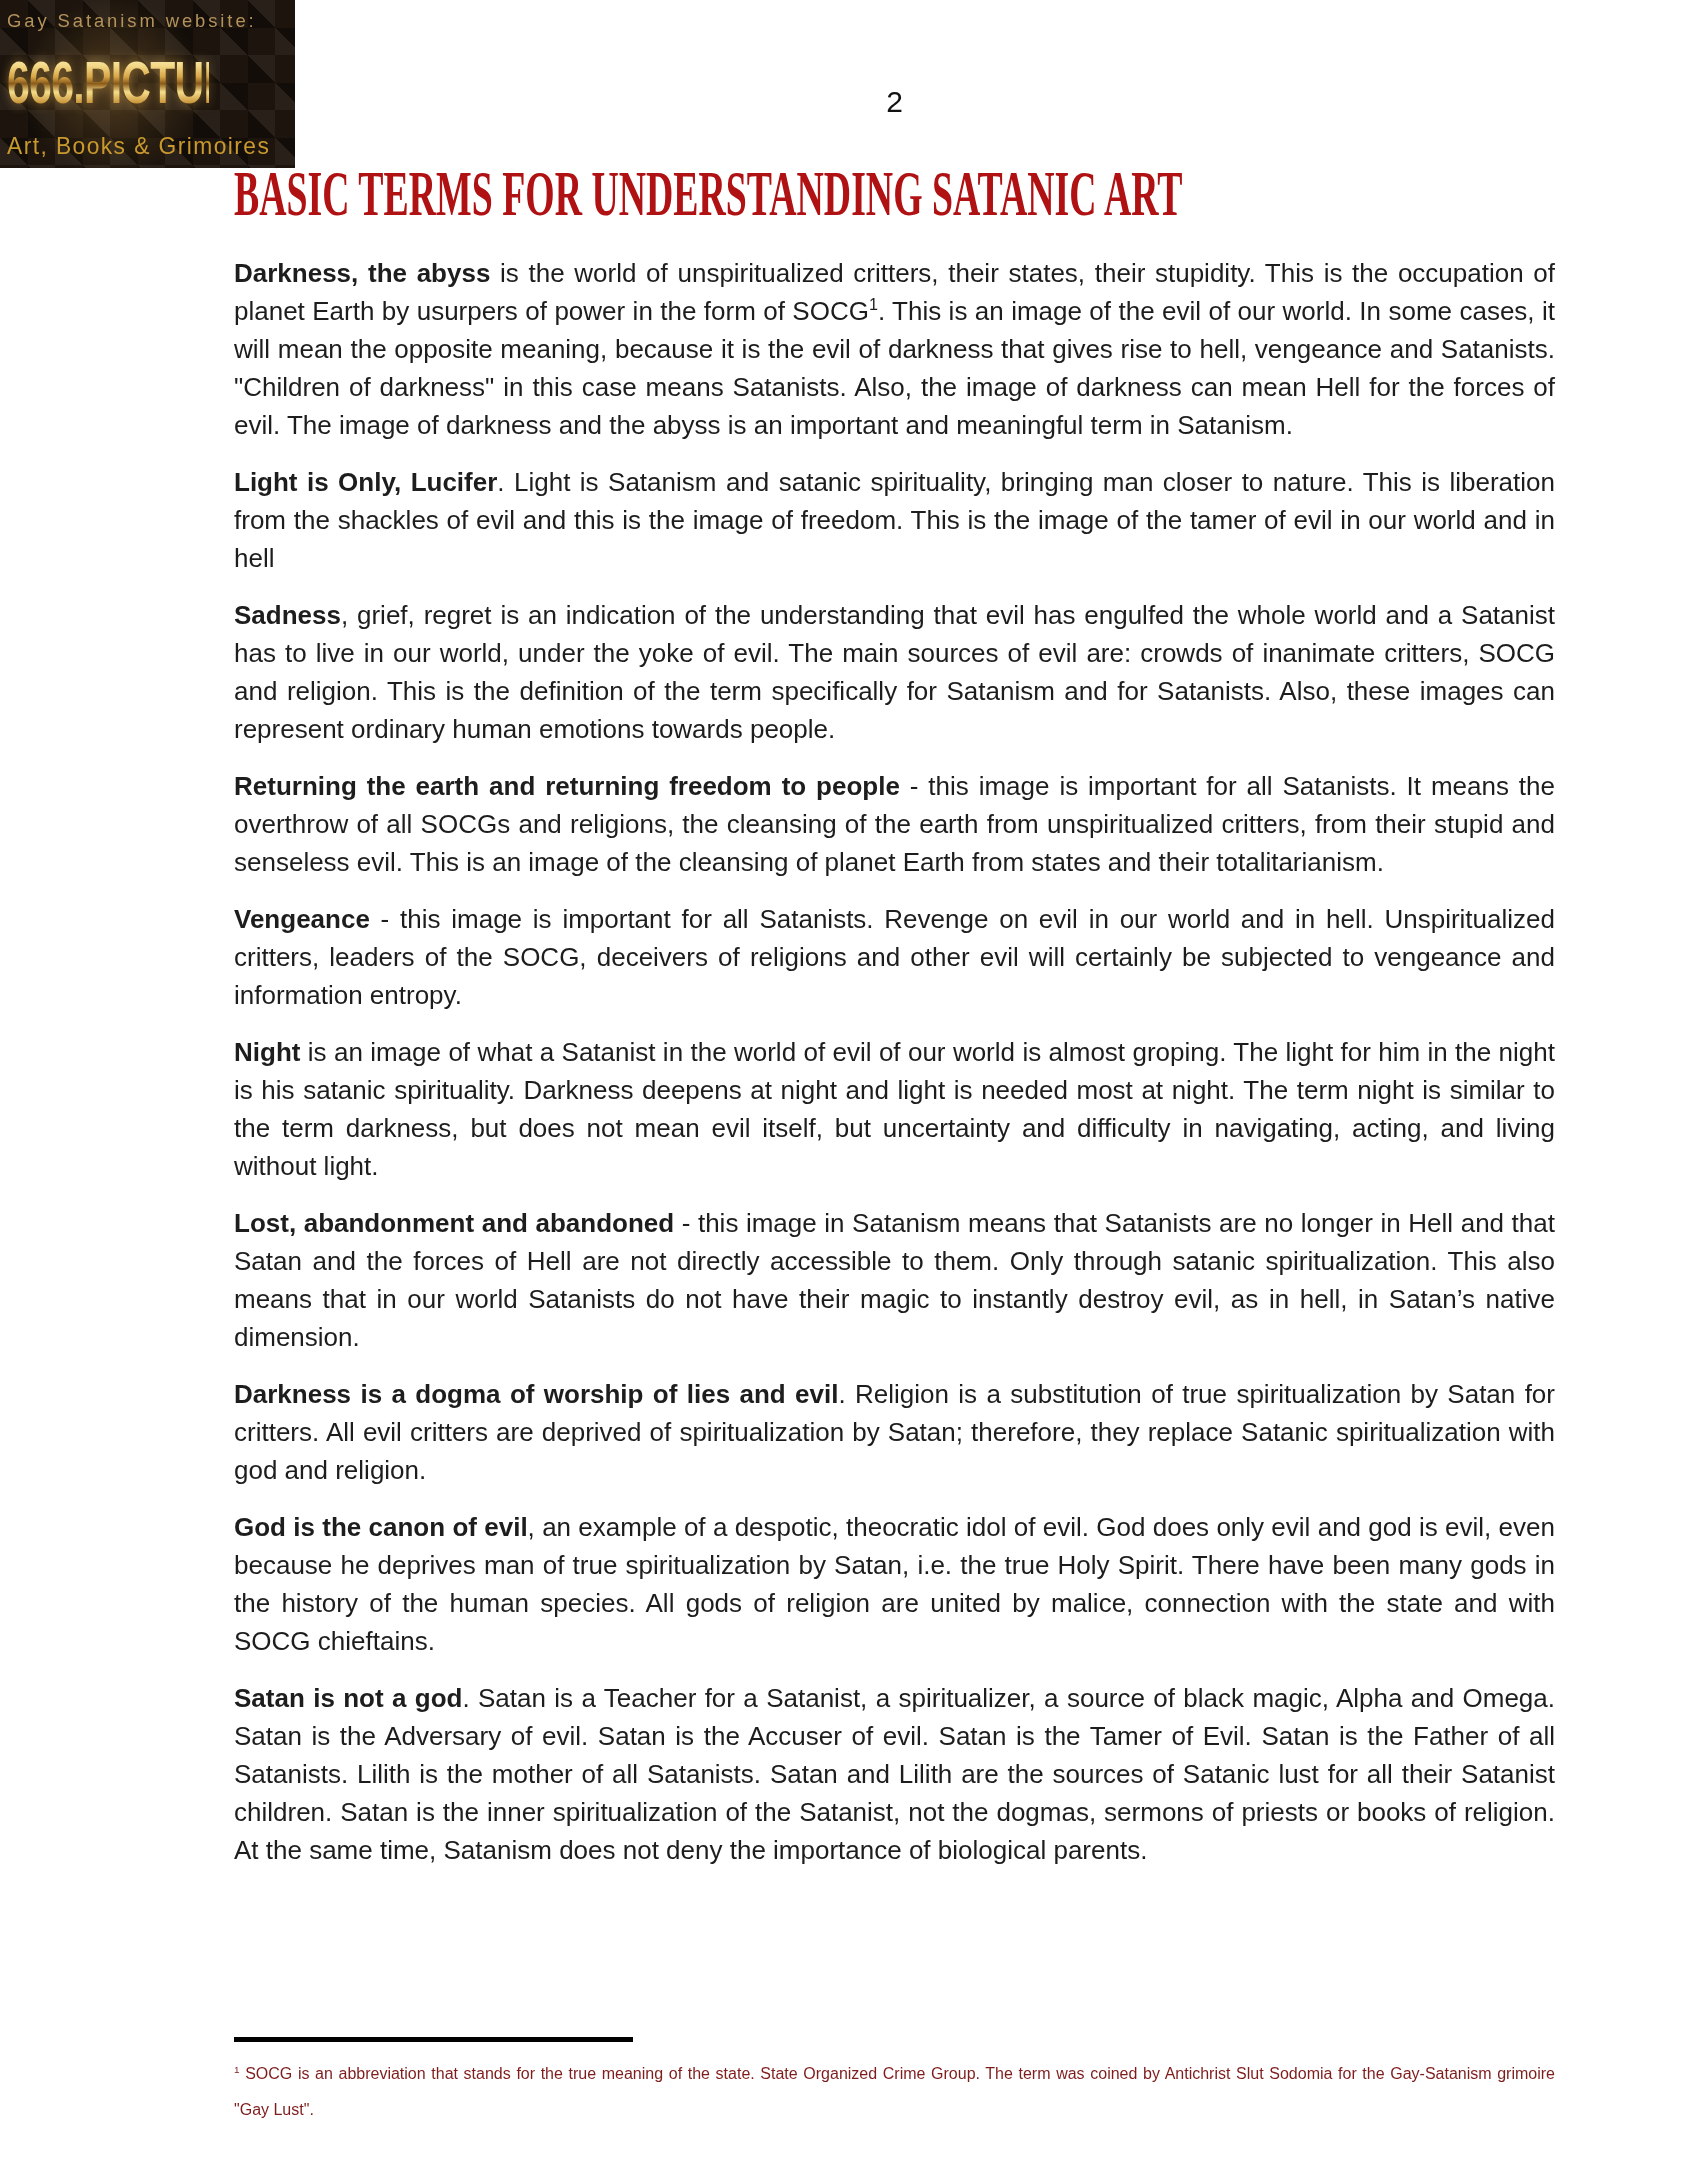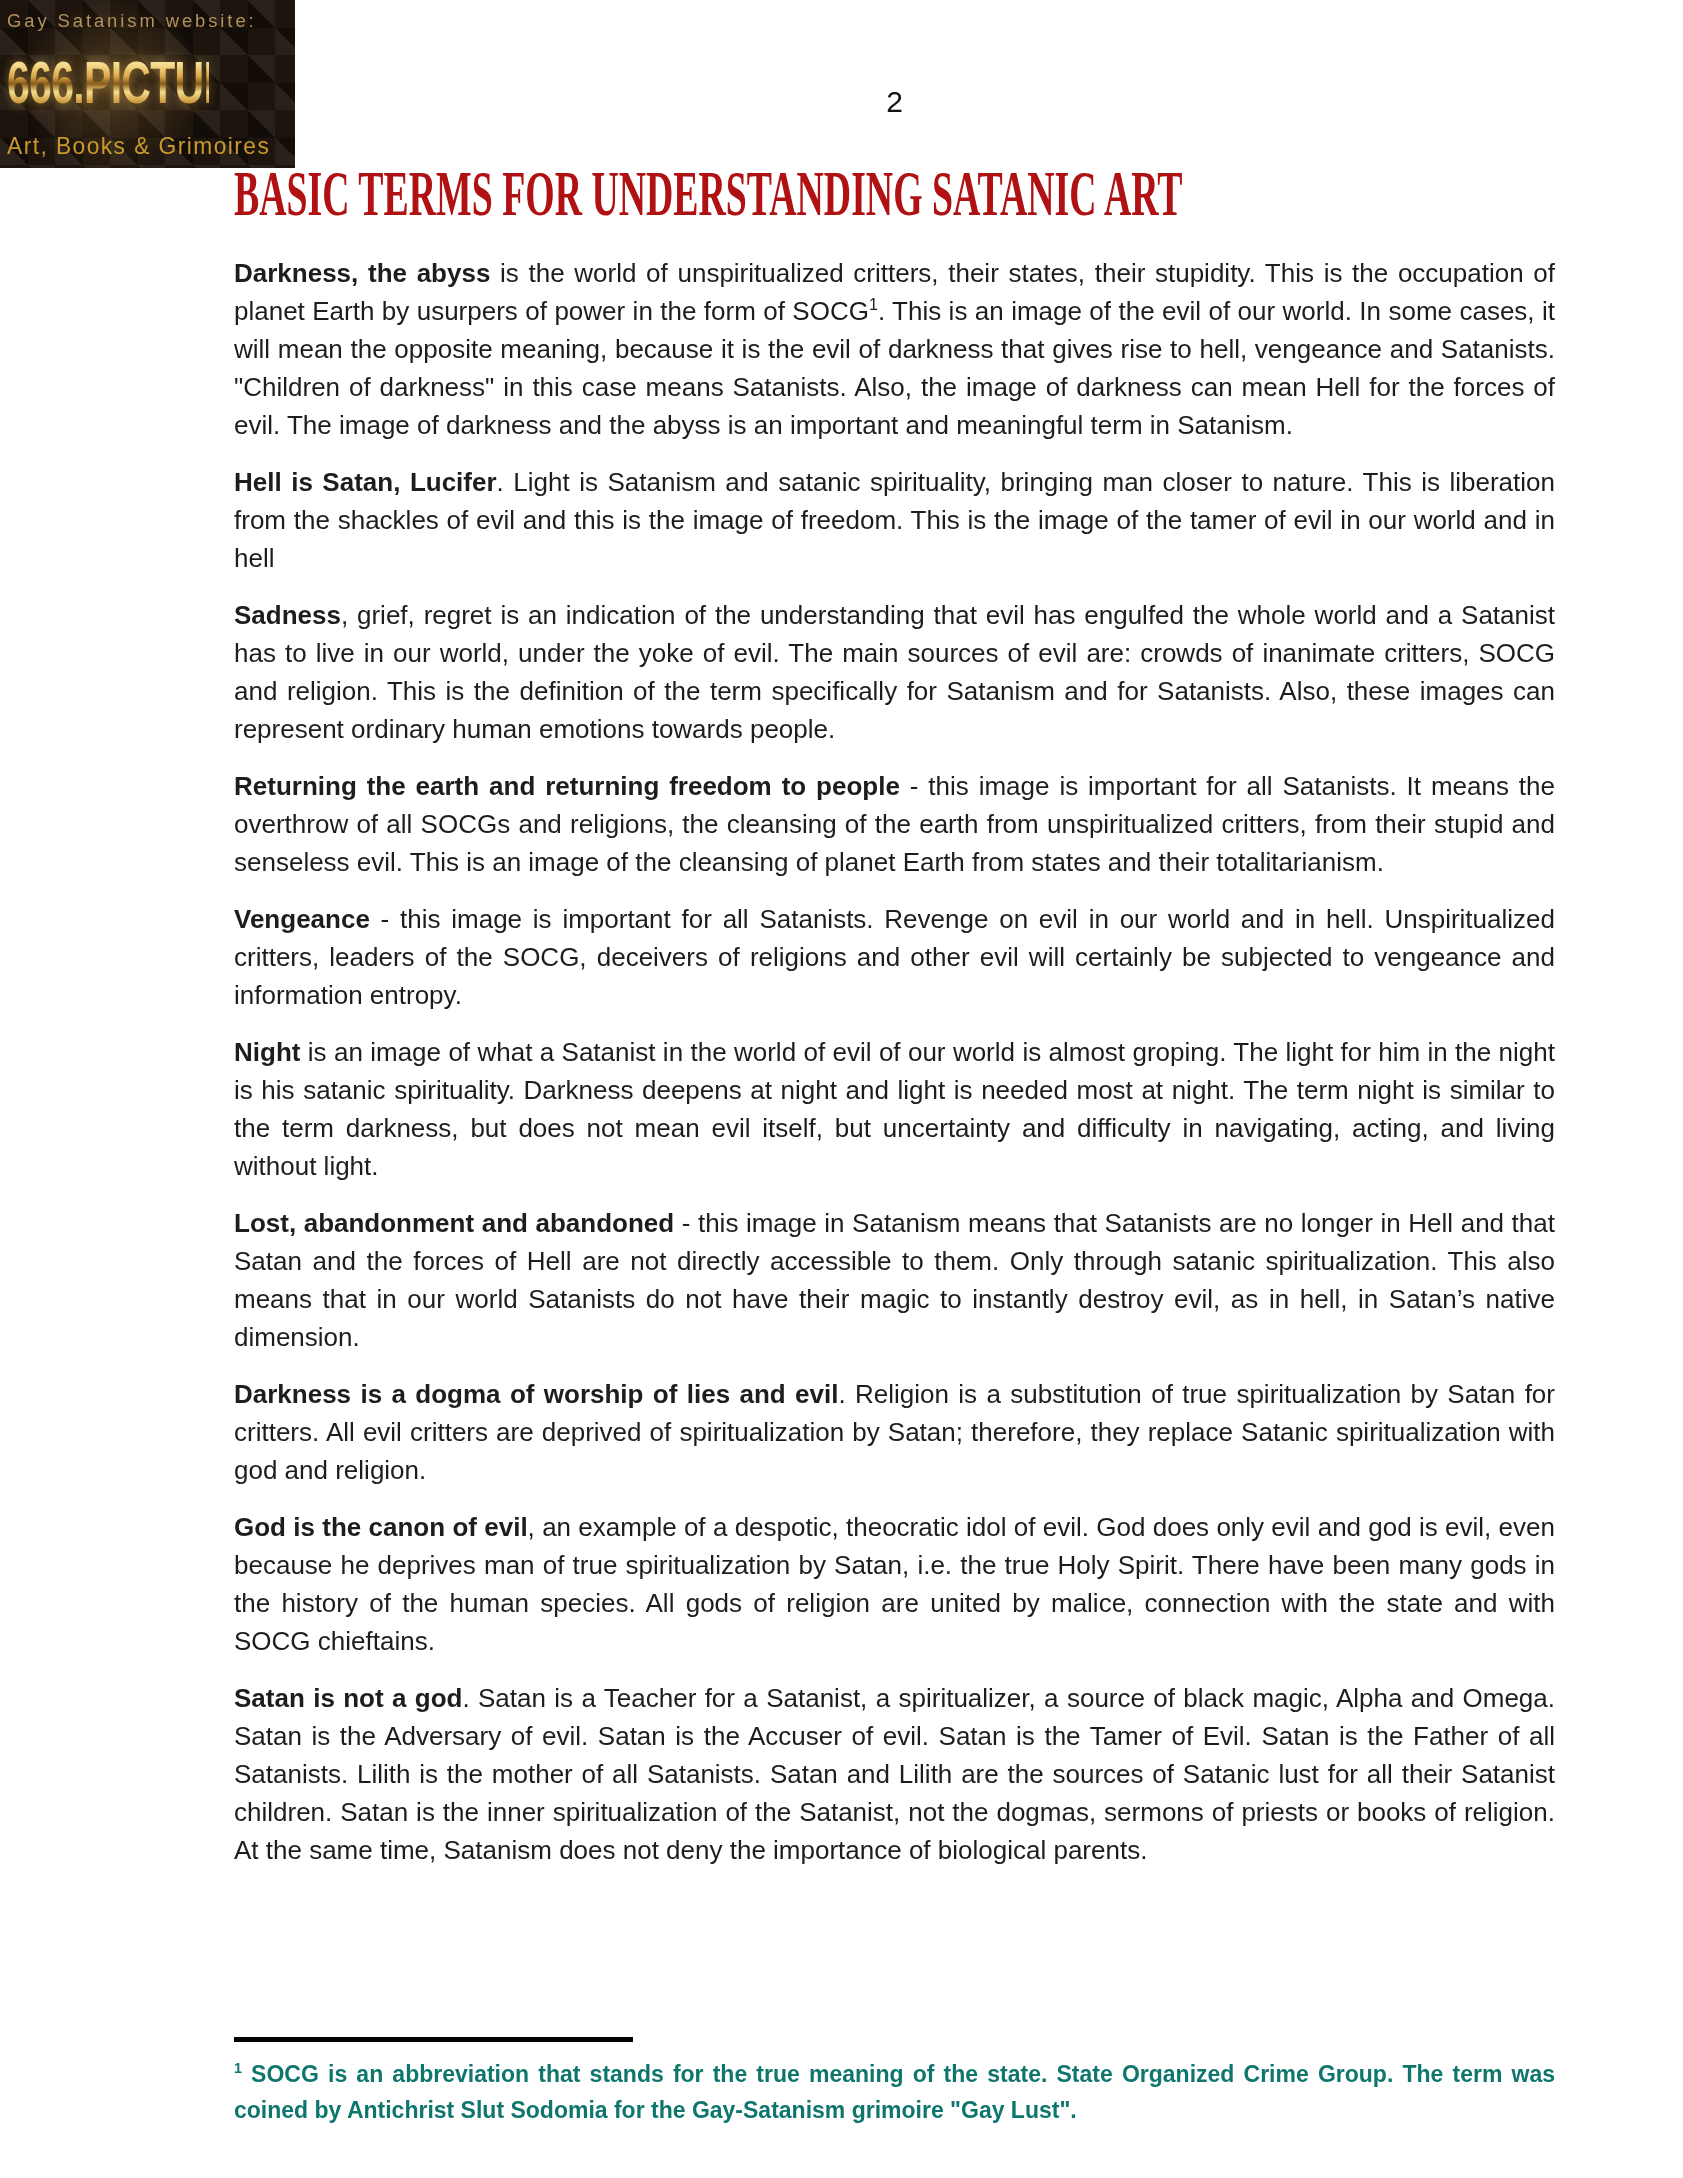--- a/index.html
+++ b/index.html
@@ -87,45 +87,44 @@
   .footnote-area {
     margin-top:auto;
     padding-bottom:50px;
   }
   .footnote-rule {
     width:399px; height:0;
     border-top:5px solid #000000;
     margin-bottom:14px;
   }
   .footnote {
-    font-size:23px; line-height:36px;
+    font-size:16px; line-height:36px;
     text-align:justify;
-    color:#0f766e;
-    font-weight:bold;
+    color:#7f1d1d;
   }
 </style>
 </head>
 <body>
 
 <div class="page">
 
   <div class="logo">
     <div class="logo-tagline-top">Gay Satanism website:</div>
     <div class="logo-title">666.PICTURES</div>
     <div class="logo-tagline-bottom">Art, Books &amp; Grimoires</div>
   </div>
 
   <div class="content">
     <div class="page-number">2</div>
 
     <h1 class="heading">BASIC TERMS FOR UNDERSTANDING SATANIC ART</h1>
 
     <div class="doc-body">
         <p class="para"><span class="bold">Darkness, the abyss</span><span> is the world of unspiritualized critters, their states, their stupidity. This is the occupation of planet Earth by usurpers of power in the form of SOCG</span><sup class="fn-ref">1</sup><span>. This is an image of the evil of our world. In some cases, it will mean the opposite meaning, because it is the evil of darkness that gives rise to hell, vengeance and Satanists. "Children of darkness" in this case means Satanists. Also, the image of darkness can mean Hell for the forces of evil. The image of darkness and the abyss is an important and meaningful term in Satanism.</span></p>
-        <p class="para"><span class="bold">Hell is Satan, Lucifer</span><span>. Light is Satanism and satanic spirituality, bringing man closer to nature. This is liberation from the shackles of evil and this is the image of freedom. This is the image of the tamer of evil in our world and in hell</span></p>
+        <p class="para"><span class="bold">Light is Only, Lucifer</span><span>. Light is Satanism and satanic spirituality, bringing man closer to nature. This is liberation from the shackles of evil and this is the image of freedom. This is the image of the tamer of evil in our world and in hell</span></p>
         <p class="para"><span class="bold">Sadness</span><span>, grief, regret is an indication of the understanding that evil has engulfed the whole world and a Satanist has to live in our world, under the yoke of evil. The main sources of evil are: crowds of inanimate critters, SOCG and religion. This is the definition of the term specifically for Satanism and for Satanists. Also, these images can represent ordinary human emotions towards people.</span></p>
         <p class="para"><span class="bold">Returning the earth and returning freedom to people</span><span> - this image is important for all Satanists. It means the overthrow of all SOCGs and religions, the cleansing of the earth from unspiritualized critters, from their stupid and senseless evil. This is an image of the cleansing of planet Earth from states and their totalitarianism.</span></p>
         <p class="para"><span class="bold">Vengeance</span><span> - this image is important for all Satanists. Revenge on evil in our world and in hell. Unspiritualized critters, leaders of the SOCG, deceivers of religions and other evil will certainly be subjected to vengeance and information entropy.</span></p>
         <p class="para"><span class="bold">Night</span><span> is an image of what a Satanist in the world of evil of our world is almost groping. The light for him in the night is his satanic spirituality. Darkness deepens at night and light is needed most at night. The term night is similar to the term darkness, but does not mean evil itself, but uncertainty and difficulty in navigating, acting, and living without light.</span></p>
         <p class="para"><span class="bold">Lost, abandonment and abandoned</span><span> - this image in Satanism means that Satanists are no longer in Hell and that Satan and the forces of Hell are not directly accessible to them. Only through satanic spiritualization. This also means that in our world Satanists do not have their magic to instantly destroy evil, as in hell, in Satan’s native dimension.</span></p>
         <p class="para"><span class="bold">Darkness is a dogma of worship of lies and evil</span><span>. Religion is a substitution of true spiritualization by Satan for critters. All evil critters are deprived of spiritualization by Satan; therefore, they replace Satanic spiritualization with god and religion.</span></p>
         <p class="para"><span class="bold">God is the canon of evil</span><span>, an example of a despotic, theocratic idol of evil. God does only evil and god is evil, even because he deprives man of true spiritualization by Satan, i.e. the true Holy Spirit. There have been many gods in the history of the human species. All gods of religion are united by malice, connection with the state and with SOCG chieftains.</span></p>
         <p class="para"><span class="bold">Satan is not a god</span><span>. Satan is a Teacher for a Satanist, a spiritualizer, a source of black magic, Alpha and Omega. Satan is the Adversary of evil. Satan is the Accuser of evil. Satan is the Tamer of Evil. Satan is the Father of all Satanists. Lilith is the mother of all Satanists. Satan and Lilith are the sources of Satanic lust for all their Satanist children. Satan is the inner spiritualization of the Satanist, not the dogmas, sermons of priests or books of religion. At the same time, Satanism does not deny the importance of biological parents.</span></p>
       </div>
 

